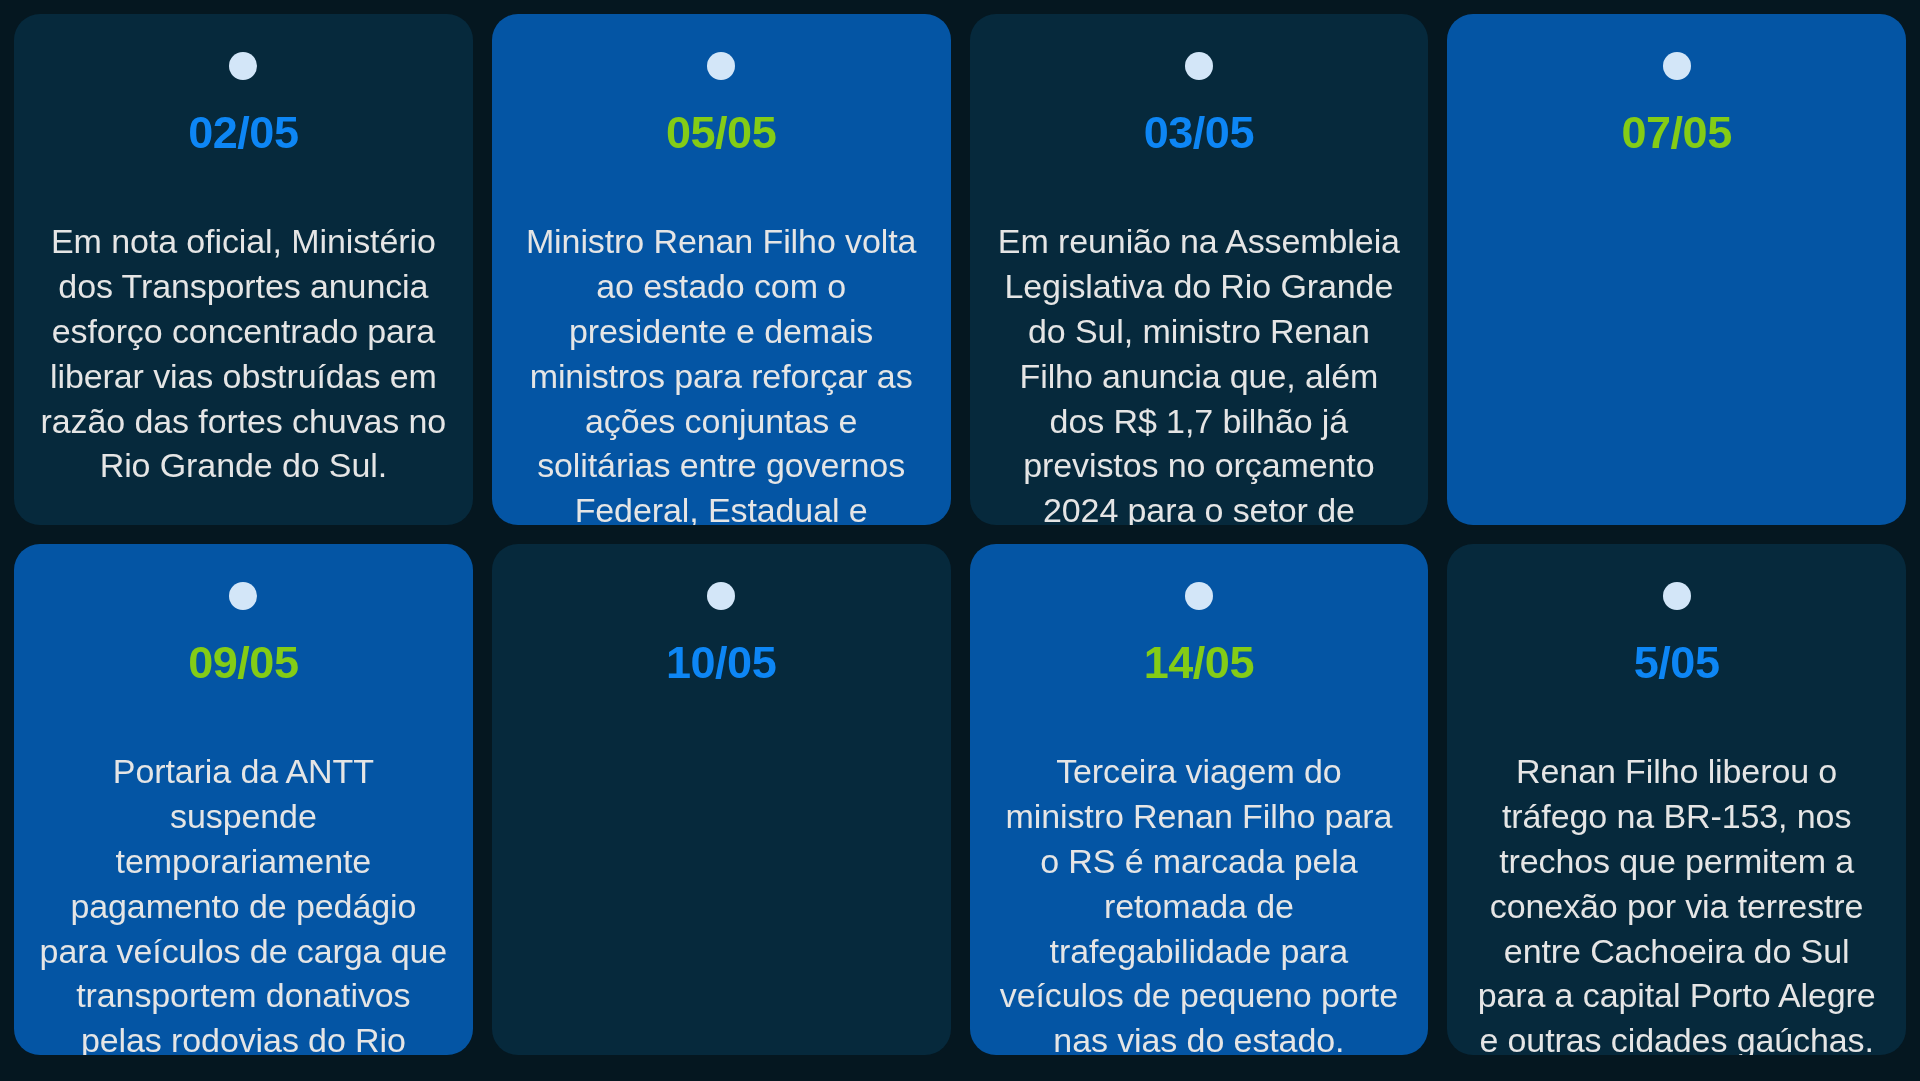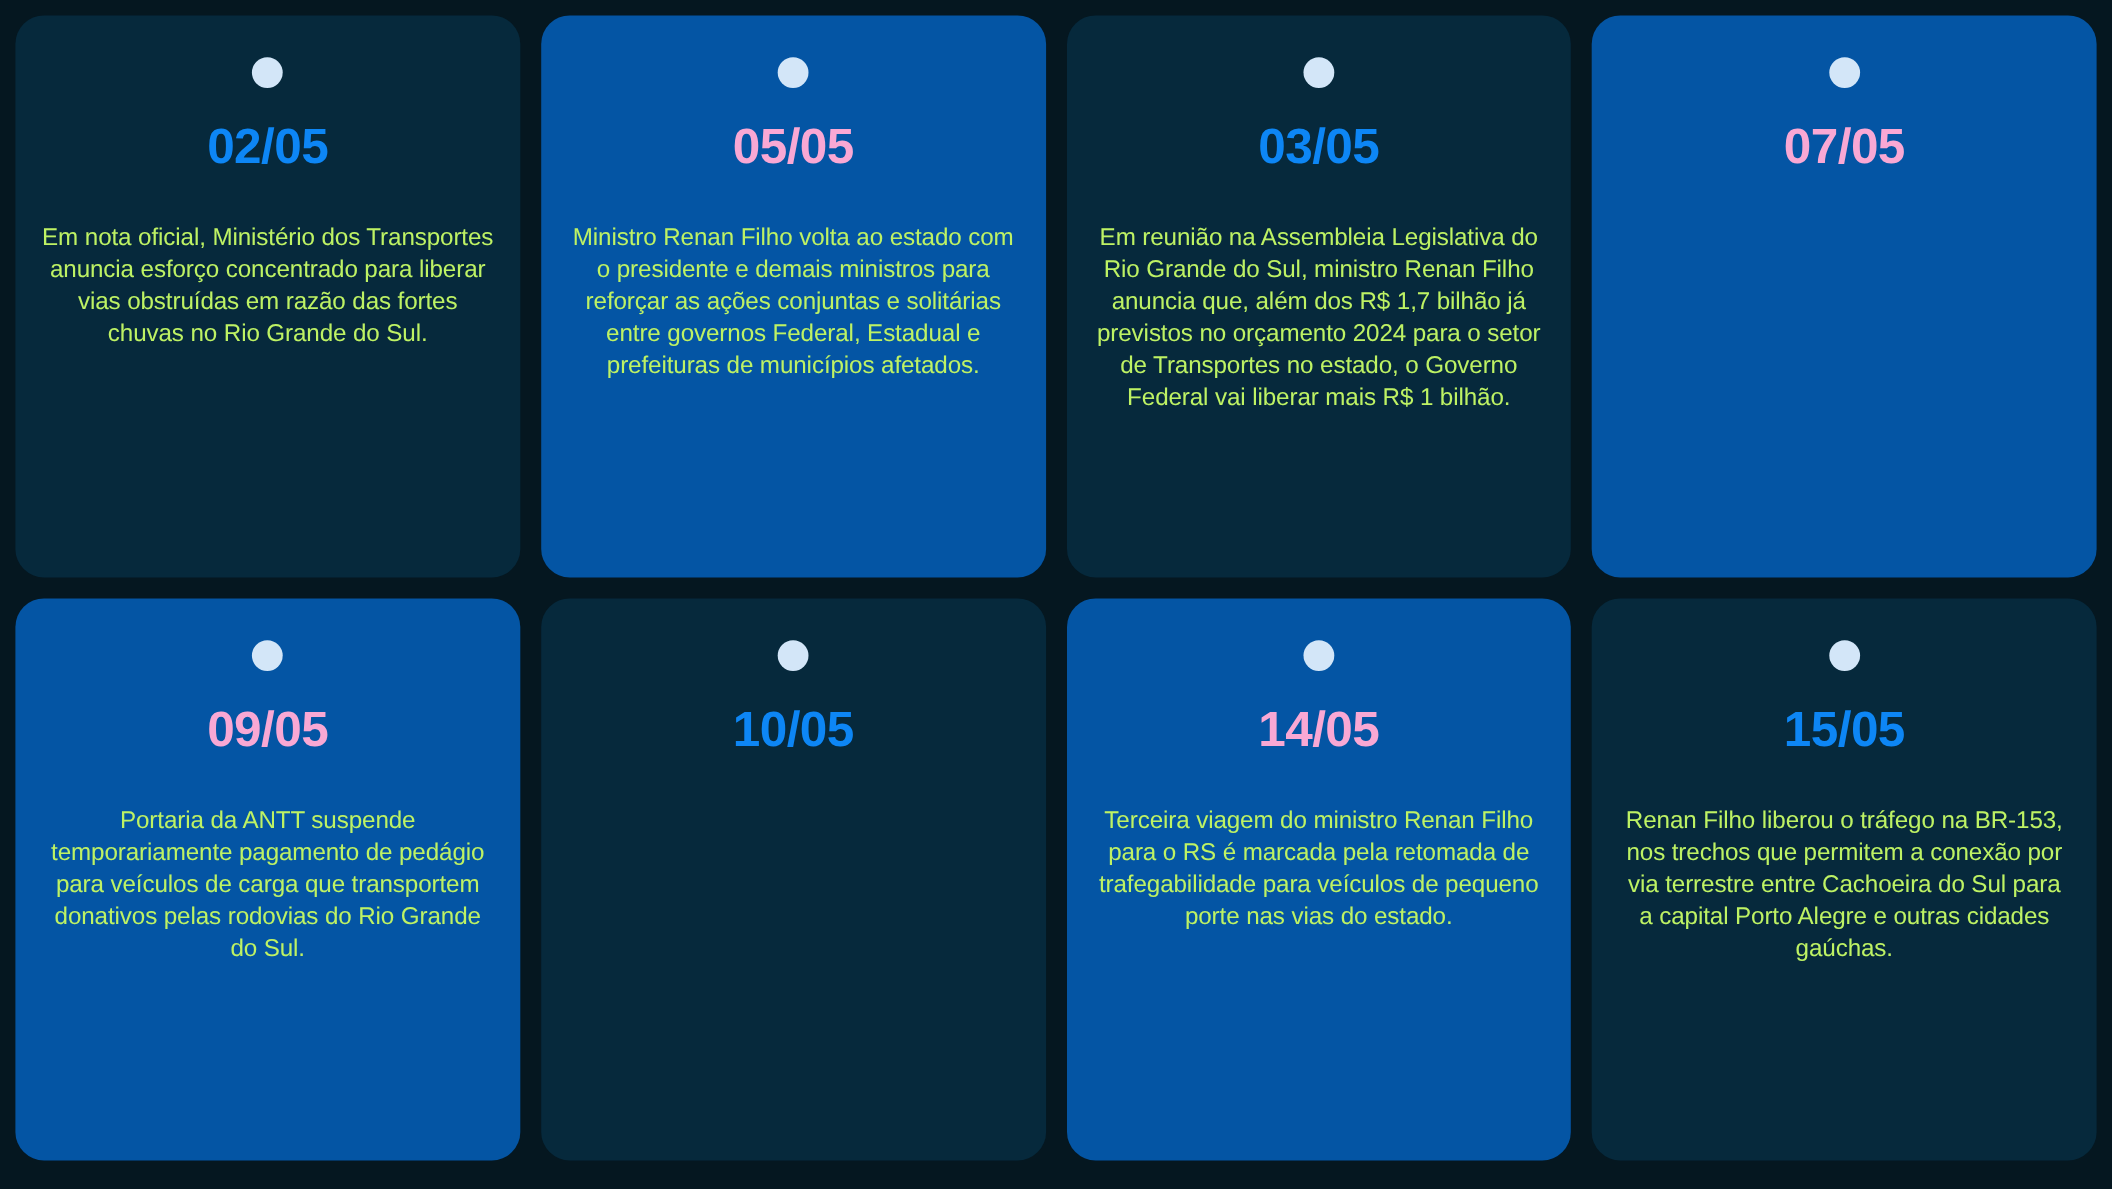--- a/index.html
+++ b/index.html
@@ -58,28 +58,28 @@
   .card-date {
     font-size:45px;
     font-weight:700;
     letter-spacing:-0.5px;
     margin-top:30px;
     line-height:1;
     text-align:center;
   }
 
   .card.theme-dark .card-date { color:#0d86f5; }
-  .card.theme-blue .card-date { color:#f9a8d4; }
+  .card.theme-blue .card-date { color:#84cc16; }
 
   .card-text {
-    margin-top:46px;
-    font-size:22px;
+    margin-top:64px;
+    font-size:34px;
     line-height:1.32;
     text-align:center;
-    color:#bef264;
+    color:#e5e5e5;
     font-weight:400;
     max-width:100%;
     letter-spacing:-0.1px;
   }
 </style>
 </head>
 <body>
 
 <div class="timeline-grid">
     <div class="card theme-dark">
@@ -110,16 +110,16 @@
       <div class="card-dot"></div>
       <div class="card-date">10/05</div>
     </div>
     <div class="card theme-blue">
       <div class="card-dot"></div>
       <div class="card-date">14/05</div>
       <div class="card-text">Terceira viagem do ministro Renan Filho para o RS é marcada pela retomada de trafegabilidade para veículos de pequeno porte nas vias do estado.</div>
     </div>
     <div class="card theme-dark">
       <div class="card-dot"></div>
-      <div class="card-date">15/05</div>
+      <div class="card-date">5/05</div>
       <div class="card-text">Renan Filho liberou o tráfego na BR-153, nos trechos que permitem a conexão por via terrestre entre Cachoeira do Sul para a capital Porto Alegre e outras cidades gaúchas.</div>
     </div>
   </div>
 
 </body></html>

